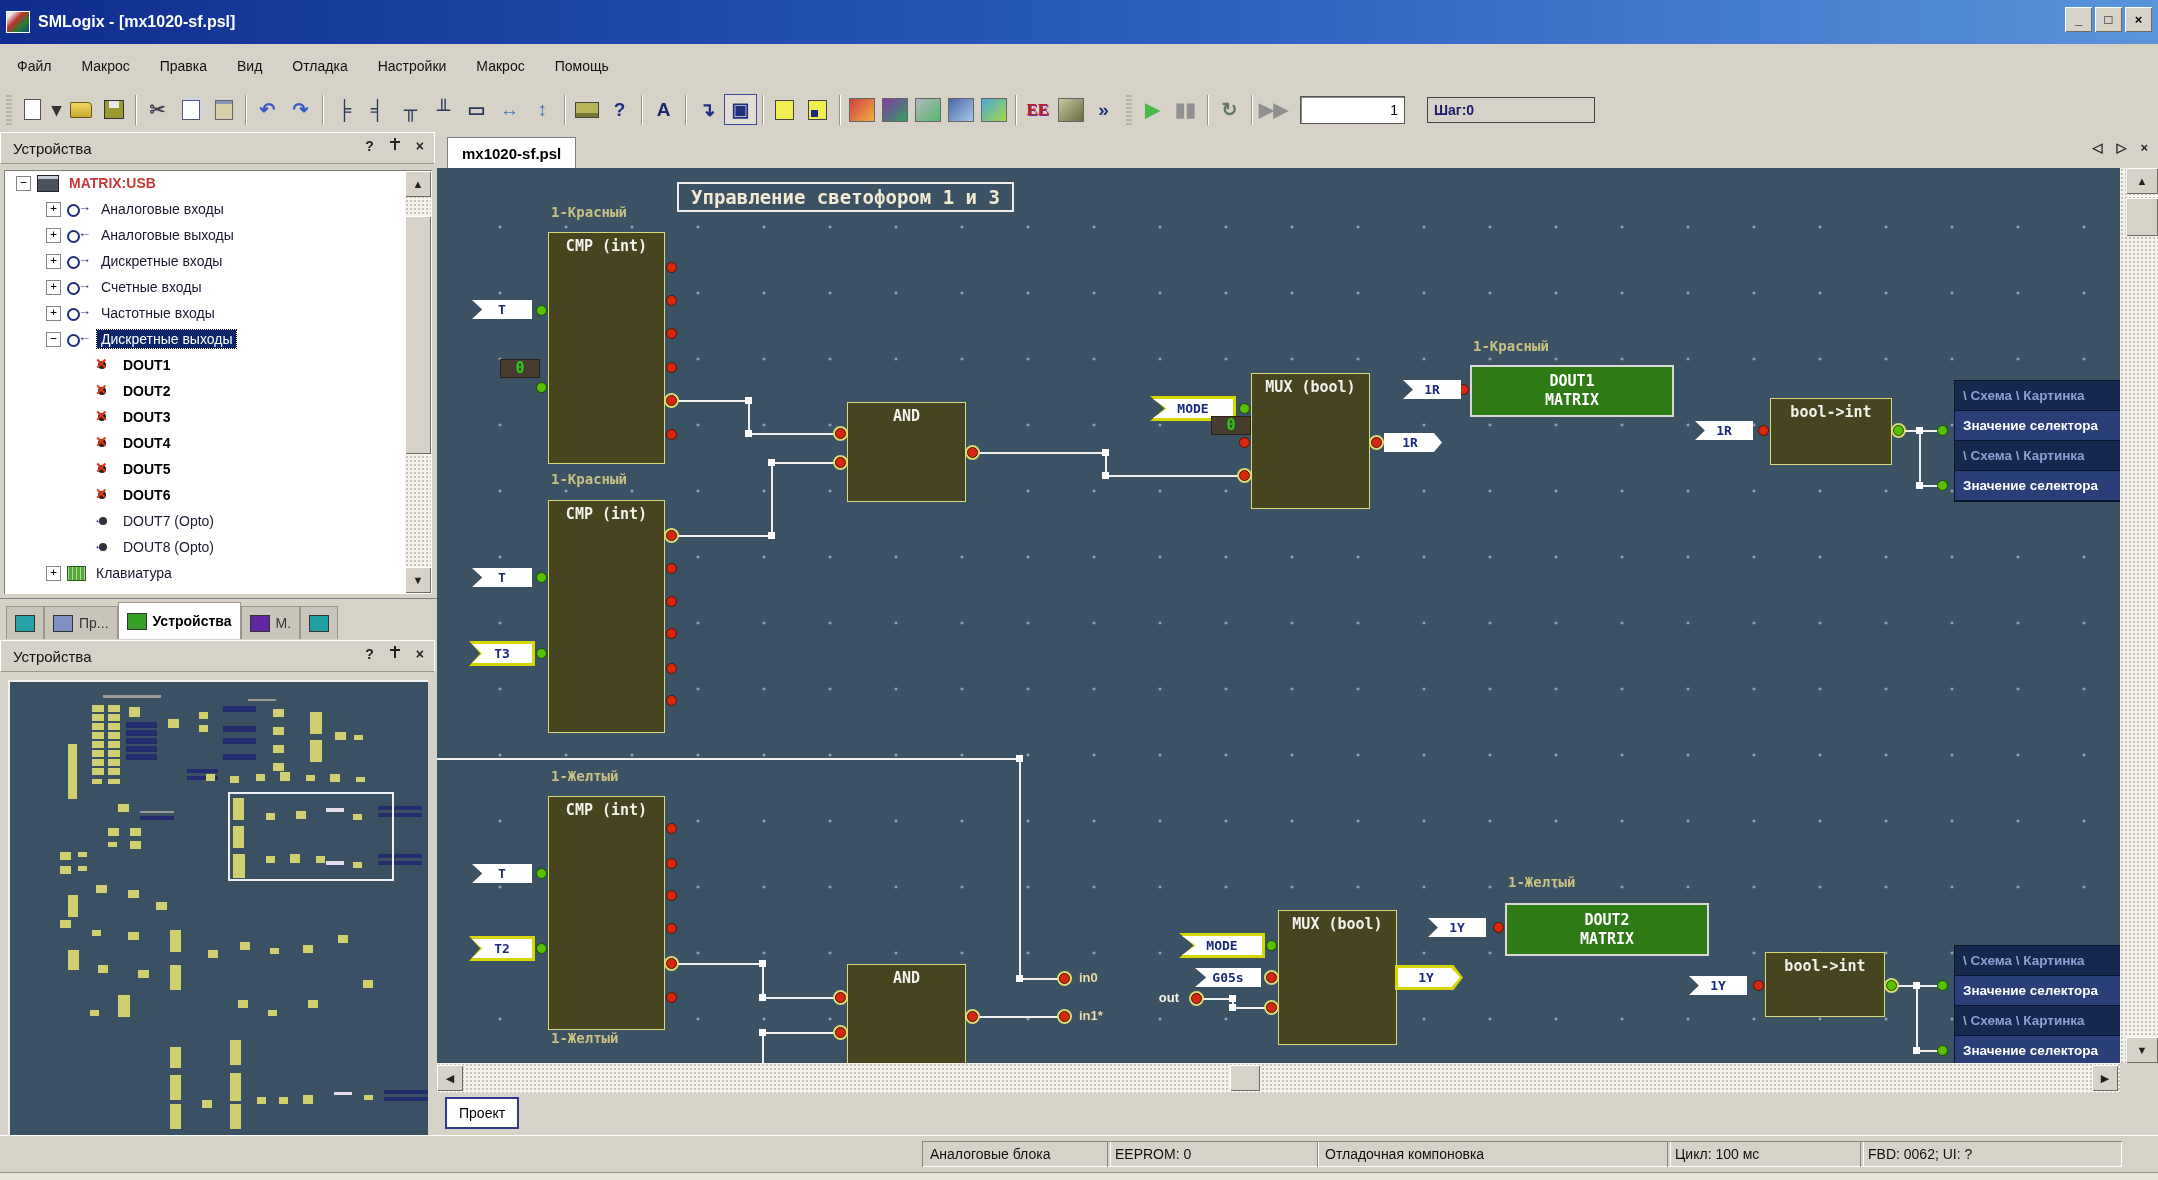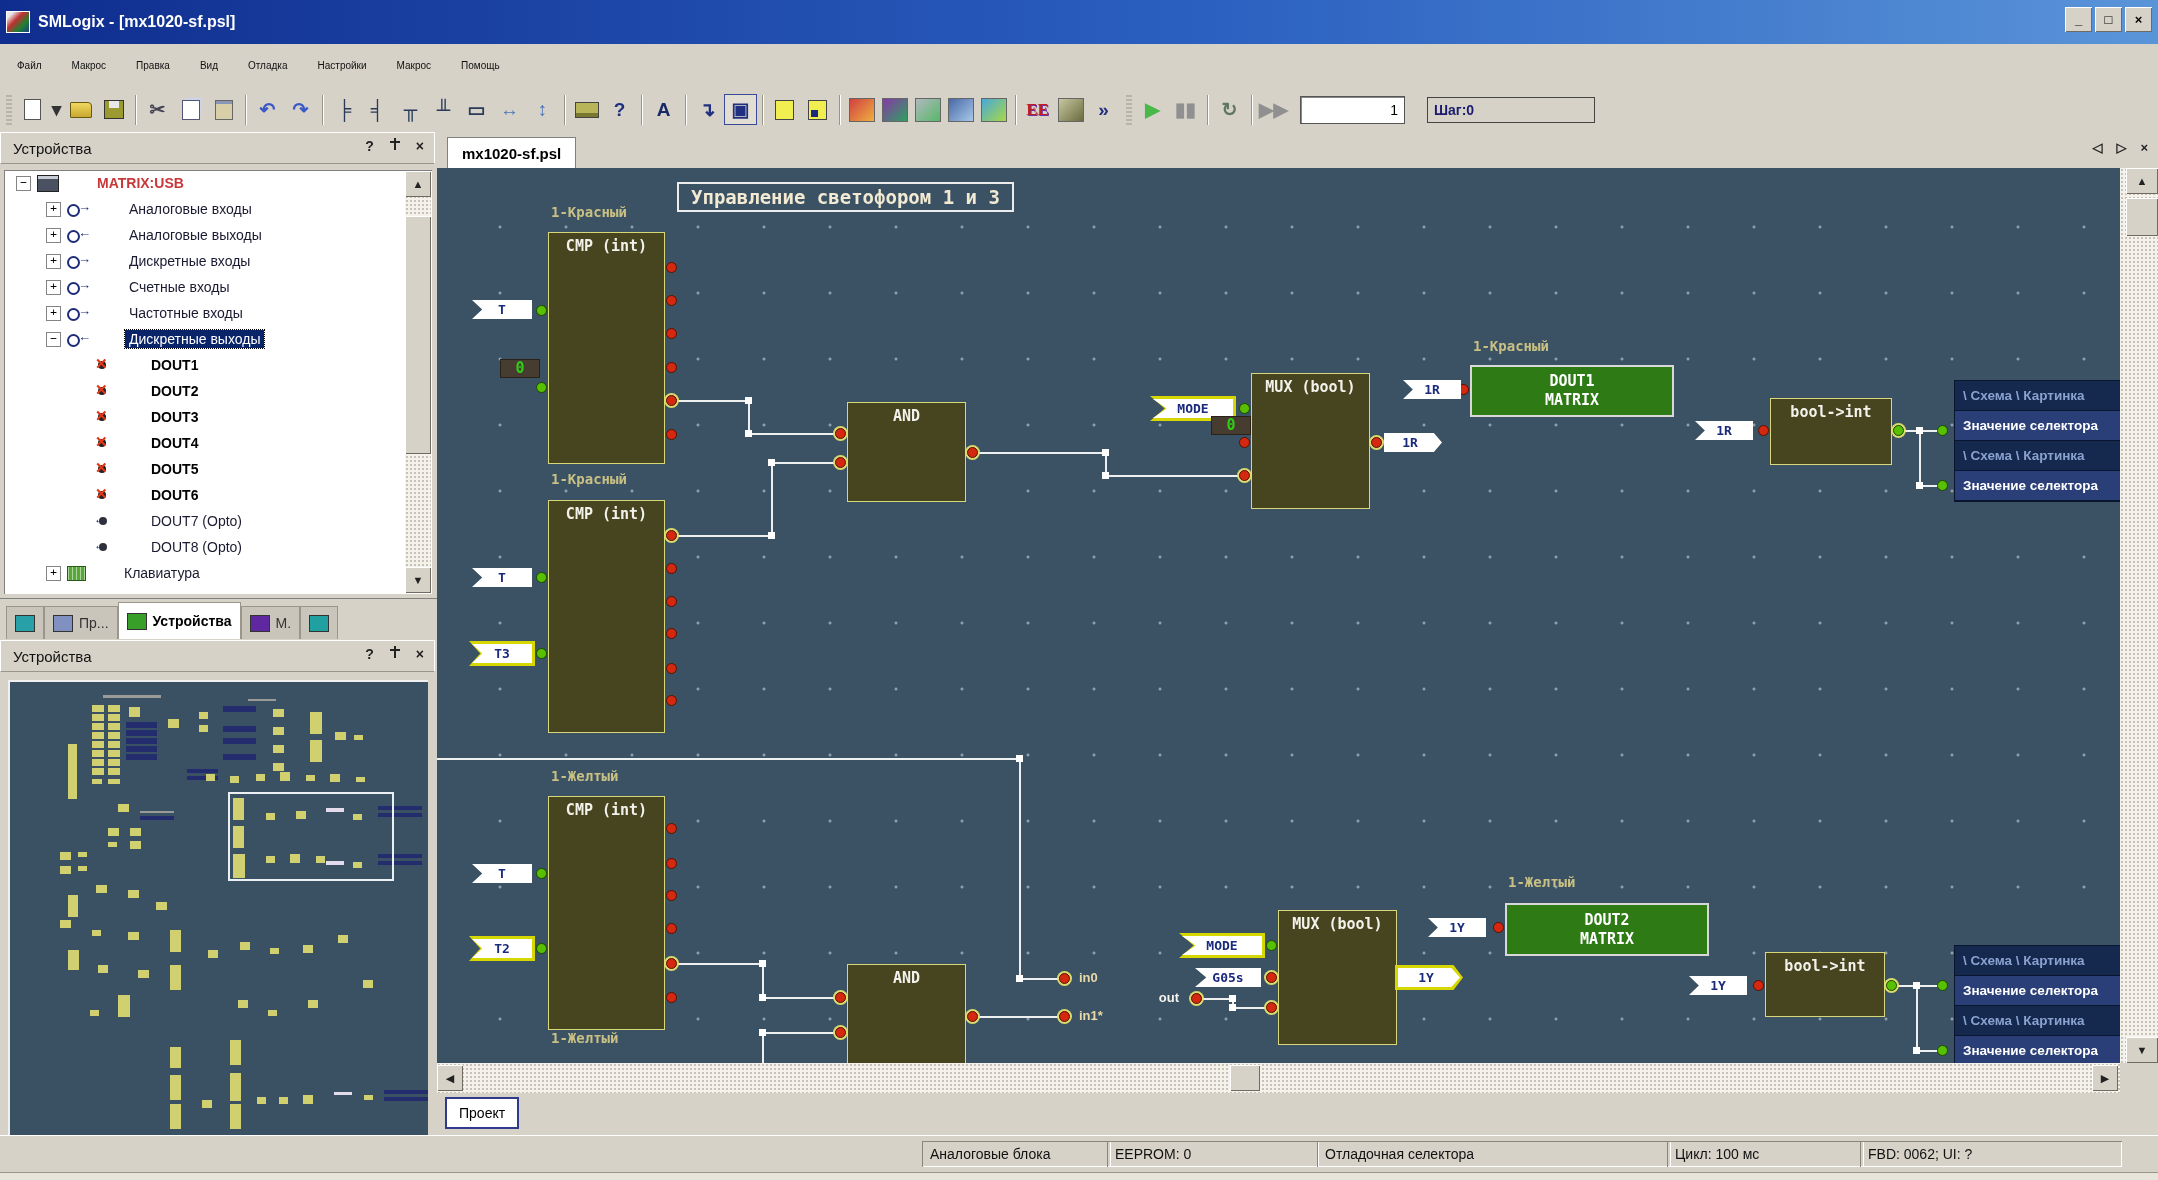--- a/index.html
+++ b/index.html
@@ -8,21 +8,21 @@
   
   .titlebar{left:0;top:0;width:2158px;height:44px;background:linear-gradient(to right,#0f2d8e,#2a5fc0 55%,#5a94d8);
     display:flex;align-items:center;color:#fff;font-weight:bold;font-size:16px;}
   .applogo{width:22px;height:20px;margin:0 8px 0 6px;border:1px solid #fff;
     background:linear-gradient(135deg,#e8e8e8 15%,#c03030 40%,#208030 70%,#184090 100%);}
   .winbtns{position:absolute;right:6px;top:7px;display:flex;gap:3px;}
   .wbtn{width:27px;height:25px;background:#d6d2c8;color:#000;font-size:13px;font-weight:bold;
     display:flex;align-items:center;justify-content:center;
     box-shadow:inset 1px 1px 0 #fff,inset -1px -1px 0 #6f6b63;}
   .menubar{left:0;top:44px;width:2158px;height:43px;display:flex;align-items:center;
-    background:#d6d2c8;border-bottom:1px solid #fff;font-size:10px;color:#111;}
+    background:#d6d2c8;border-bottom:1px solid #fff;font-size:14px;color:#111;}
   .mitem{padding:6px 13px;margin-left:4px;}
   
   .toolbar{left:0;top:87px;width:2158px;height:45px;background:#d6d2c8;display:flex;align-items:center;
     border-bottom:1px solid #9a968c;}
   .thandle{width:6px;height:30px;margin:0 4px 0 6px;background:repeating-linear-gradient(#b8b4ac 0 2px,transparent 2px 4px);}
   .tsep{width:1px;height:30px;background:#9a968c;margin:0 5px;box-shadow:1px 0 0 #fff;}
   .tbtn{width:33px;height:31px;display:flex;align-items:center;justify-content:center;position:relative;}
   .tbtn .g{font-size:19px;line-height:1;font-weight:bold;}
   .tbtn.narrow{width:15px;}
   .tbtn.sel{box-shadow:inset 0 0 0 1px #3a4a9a;background:#e2ded4;}
@@ -45,21 +45,21 @@
   .dock{left:0;top:132px;width:435px;height:1003px;background:#d6d2c8;}
   .phead{position:relative;height:30px;background:#d6d2c8;border:1px solid #fff;border-bottom-color:#9a968c;
     display:flex;align-items:center;font-size:15px;color:#111;padding-left:12px;}
   .phead .hicos{position:absolute;right:10px;top:5px;display:flex;gap:16px;font-weight:bold;font-size:14px;color:#222;}
   .pinico{width:10px;height:14px;position:relative;}
   .pinico::before{content:"";position:absolute;left:4px;top:0;width:2px;height:12px;background:#222;}
   .pinico::after{content:"";position:absolute;left:0;top:3px;width:10px;height:2px;background:#222;}
   .treebox{position:absolute;left:4px;top:38px;width:428px;height:424px;background:#fff;
     box-shadow:inset 1px 1px 0 #808080,inset -1px -1px 0 #fff;overflow:hidden;}
   .trow{height:26px;display:flex;align-items:center;font-size:14px;color:#1a1a30;white-space:nowrap;}
-  .trow .lbl{padding:1px 4px;margin-left:28px;}
+  .trow .lbl{padding:1px 4px;}
   .trow.bold .lbl{font-weight:bold;color:#000;}
   .trow.red .lbl{color:#c83838;font-weight:bold;}
   .trow.seld .lbl{background:#0a246a;color:#fff;outline:1px dotted #000;}
   .expd{width:13px;height:13px;border:1px solid #848484;background:#fff;color:#000;font-size:11px;line-height:11px;
     text-align:center;margin-right:6px;flex:none;font-family:"DejaVu Sans Mono",monospace;}
   .tic{flex:none;margin-right:6px;position:relative;}
   .ic-device{width:20px;height:15px;background:#4a5262;border:1px solid #222;box-shadow:inset 0 3px 0 #c8ccd4;}
   .ic-io{width:24px;height:15px;}
   .ic-io b{position:absolute;left:0;top:2px;width:9px;height:9px;border:2px solid #1c2c78;border-radius:50%;}
   .ic-io i{position:absolute;right:0;top:-3px;font-style:normal;font-weight:bold;color:#1c2c78;font-size:13px;}
@@ -848,17 +848,17 @@
     <div class="scrbtn" style="left: 1655px; top: 2px; height: 26px;">▶</div>
   </div>
 
 <div class="abs projstrip">
   <div class="projbtn">Проект</div>
 </div>
 
 <div class="abs statusbar" id="statusbar">
     <div class="sseg" style="left: 922px; width: 181px;">Аналоговые блока</div>
     <div class="sseg" style="left: 1107px; width: 204px;">EEPROM: 0</div>
-    <div class="sseg" style="left: 1317px; width: 346px;">Отладочная селектора</div>
+    <div class="sseg" style="left: 1317px; width: 346px;">Отладочная компоновка</div>
     <div class="sseg" style="left: 1667px; width: 189px;">Цикл: 100 мс</div>
     <div class="sseg" style="left: 1860px; width: 254px;">FBD: 0062; UI: ?</div>
   </div>
 <div class="abs bottomstrip"></div>
 
 </body></html>

